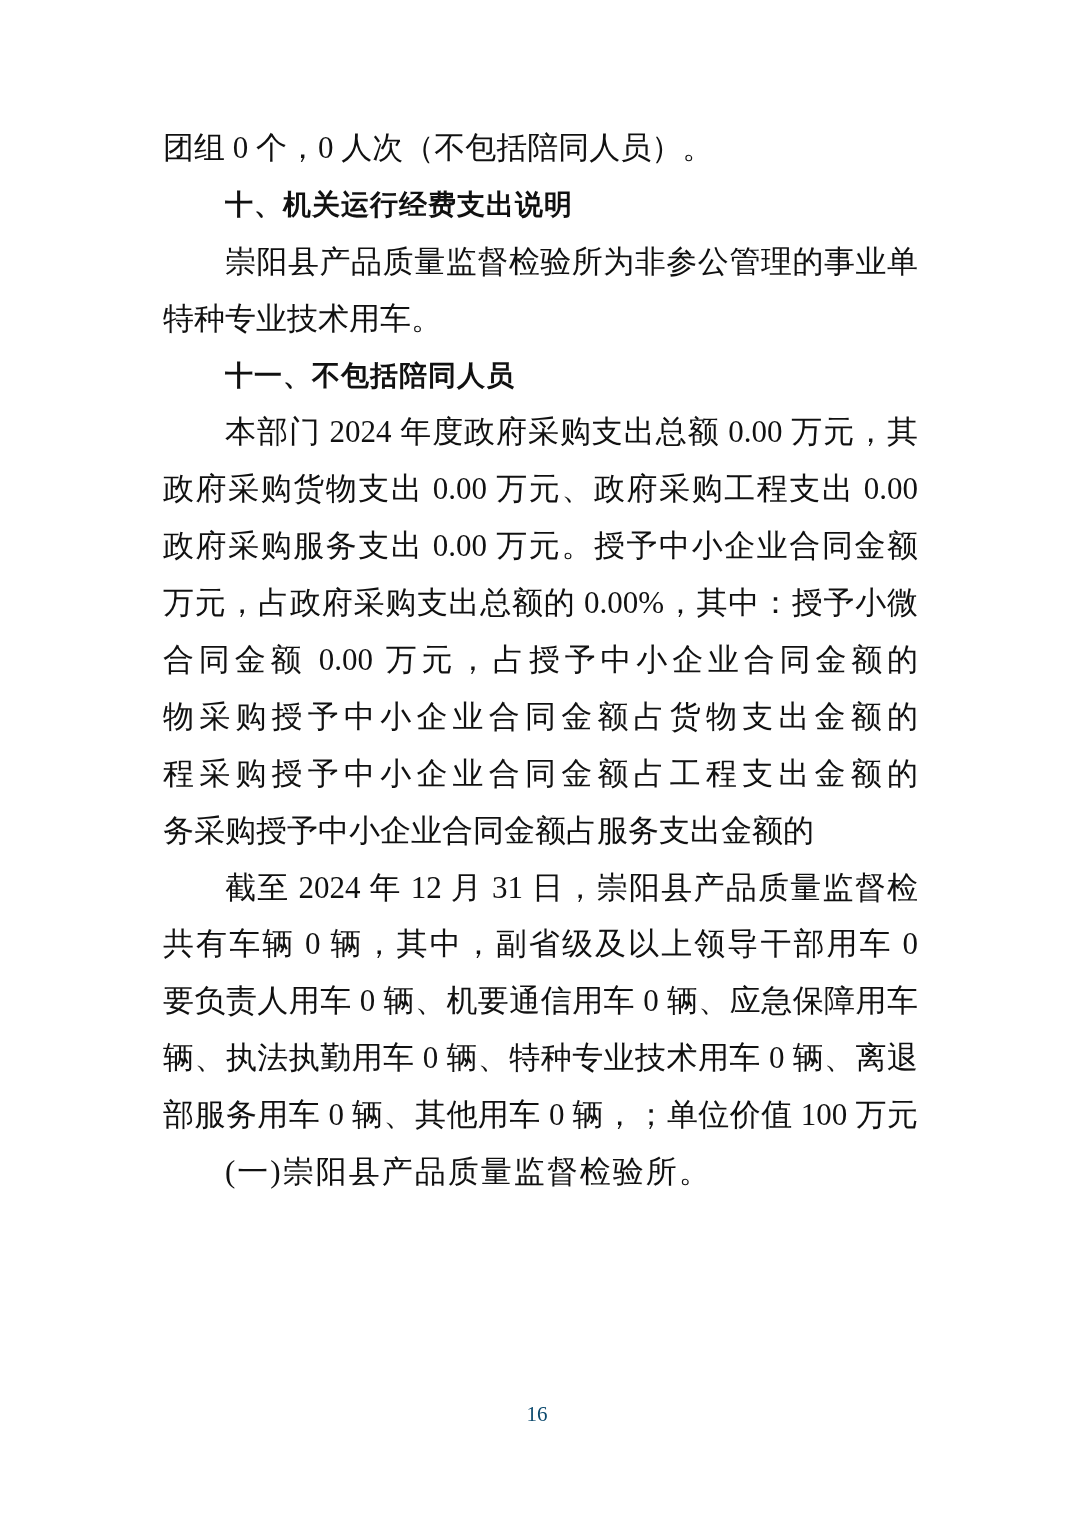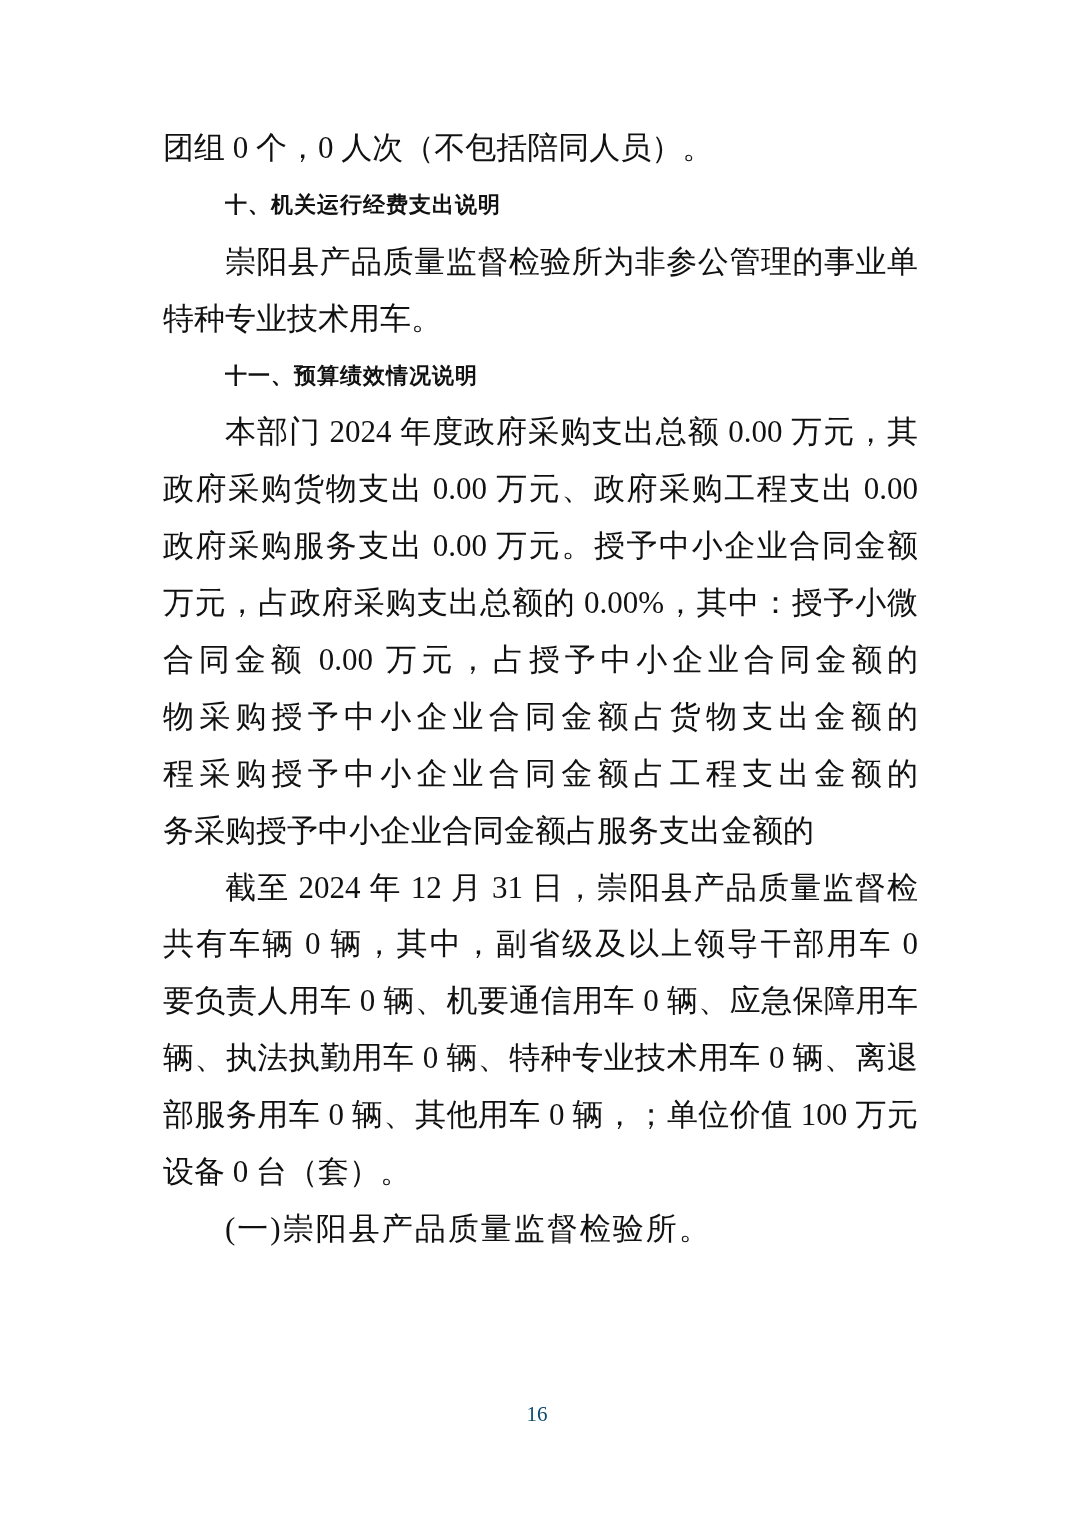--- a/index.html
+++ b/index.html
@@ -33,21 +33,21 @@
     text-align: justify;
     text-align-last: justify;
     text-justify: inter-ideograph;
   }
   .line.indent {
     text-indent: 62px;
   }
   .line.heading {
     font-family: "Liberation Sans", "DejaVu Sans", sans-serif;
     font-weight: bold;
-    font-size: 22px;
+    font-size: 28px;
     letter-spacing: 1px;
   }
   .line.kai {
     letter-spacing: 2px;
   }
   .page-number {
     position: absolute;
     top: 1402px;
     left: 0;
     width: 100%;
@@ -59,31 +59,30 @@
 </style>
 </head>
 <body>
 
 <div class="page">
   <div class="content" id="content">
       <div class="line body">团组 0 个，0 人次（不包括陪同人员）。</div>
       <div class="line heading indent">十、机关运行经费支出说明</div>
       <div class="line body indent justify">崇阳县产品质量监督检验所为非参公管理的事业单位，</div>
       <div class="line body">特种专业技术用车。</div>
-      <div class="line heading indent">十一、预算绩效情况说明</div>
+      <div class="line heading indent">十一、不包括陪同人员</div>
       <div class="line body indent justify">本部门 2024 年度政府采购支出总额 0.00 万元，其中:</div>
       <div class="line body justify">政府采购货物支出 0.00 万元、政府采购工程支出 0.00 万元、</div>
       <div class="line body justify">政府采购服务支出 0.00 万元。授予中小企业合同金额 0.00</div>
       <div class="line body justify">万元，占政府采购支出总额的 0.00%，其中：授予小微企业</div>
       <div class="line body justify">合同金额 0.00 万元，占授予中小企业合同金额的 0.00%; 货</div>
       <div class="line body justify">物采购授予中小企业合同金额占货物支出金额的 0.00%，工</div>
       <div class="line body justify">程采购授予中小企业合同金额占工程支出金额的 0.00%，服</div>
       <div class="line body">务采购授予中小企业合同金额占服务支出金额的 0.00%。</div>
       <div class="line body indent justify">截至 2024 年 12 月 31 日，崇阳县产品质量监督检验所</div>
       <div class="line body justify">共有车辆 0 辆，其中，副省级及以上领导干部用车 0 辆、主</div>
       <div class="line body justify">要负责人用车 0 辆、机要通信用车 0 辆、应急保障用车 0</div>
       <div class="line body justify">辆、执法执勤用车 0 辆、特种专业技术用车 0 辆、离退休干</div>
       <div class="line body justify">部服务用车 0 辆、其他用车 0 辆，；单位价值 100 万元以上</div>
-      <div class="line body">设备 0 台（套）。</div>
       <div class="line kai indent">(一)崇阳县产品质量监督检验所。</div>
     </div>
   <div class="page-number">16</div>
 </div>
 
 </body></html>

